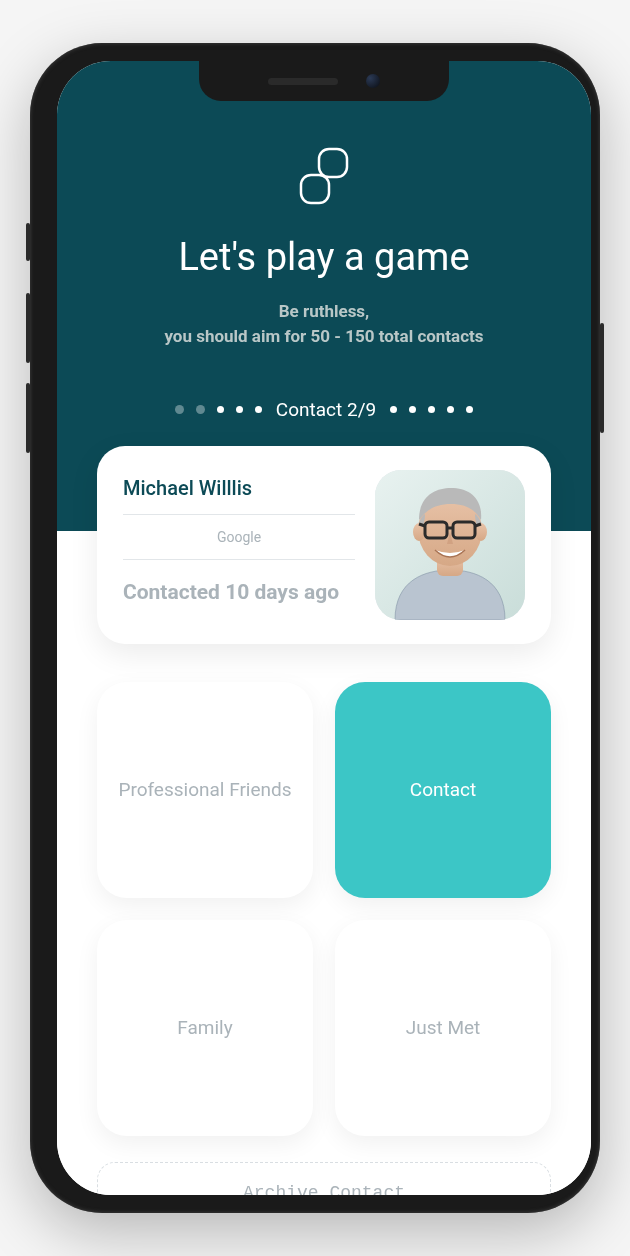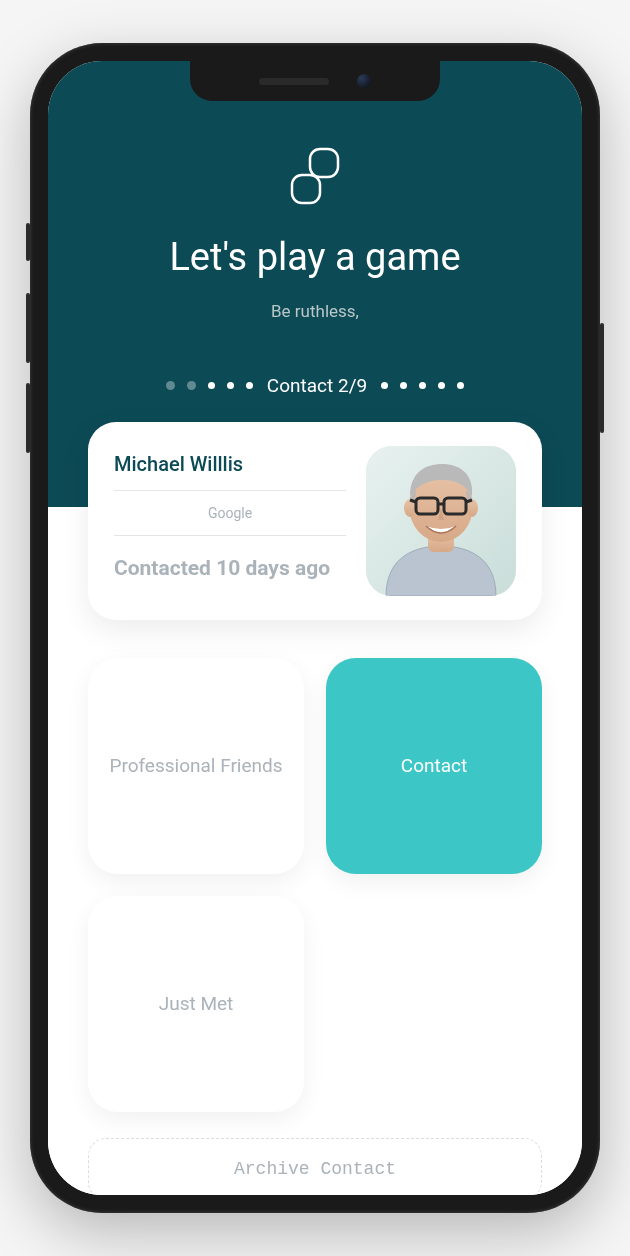--- a/index.html
+++ b/index.html
@@ -24,20 +24,21 @@
     box-shadow: 0 20px 60px rgba(0,0,0,0.25), inset 0 0 4px #444;
     position: relative;
   }
   .phone-inner {
     width: 100%;
     height: 100%;
     background: #4d7c0f;
     border-radius: 54px;
     overflow: hidden;
     position: relative;
+    margin-left: 9px;
   }
   .notch {
     position: absolute;
     top: 0;
     left: 50%;
     transform: translateX(-50%);
     width: 250px;
     height: 40px;
     background: #1a1a1a;
     border-bottom-left-radius: 22px;
@@ -92,21 +93,21 @@
   .title {
     font-size: 38px;
     font-weight: 400;
     margin-bottom: 20px;
     color: #fff;
   }
   .subtitle {
     font-size: 17px;
     line-height: 1.45;
     color: #b9c7c7;
-    font-weight: 400;
+    font-weight: 700;
   }
   .progress-row {
     display: flex;
     align-items: center;
     justify-content: center;
     gap: 14px;
     margin-top: 50px;
     color: #fff;
   }
   .dots { display: flex; gap: 12px; align-items: center; }
@@ -229,20 +230,21 @@
       <div class="header">
         <span class="logo">
           <svg width="70" height="70" viewBox="0 0 70 70" fill="none">
             <rect x="30" y="8" width="28" height="28" rx="10" stroke="#fff" stroke-width="2.5"></rect>
             <rect x="12" y="34" width="28" height="28" rx="10" stroke="#fff" stroke-width="2.5"></rect>
           </svg>
         </span>
         <h1 class="title">Let's play a game</h1>
         <p class="subtitle">
           <span>Be ruthless,</span><br>
+          <span>you should aim for 50 - 150 total contacts</span>
         </p>
 
         <div class="progress-row">
           <div class="dots">
             <span class="dot dim"></span>
             <span class="dot dim"></span>
             <span class="dot"></span>
             <span class="dot"></span>
             <span class="dot"></span>
           </div>
@@ -305,20 +307,21 @@
               <path d="M60 80 Q75 94 90 80" fill="none" stroke="#a97455" stroke-width="1.5"></path>
 
               <path d="M75 62 L72 74 L78 74 Z" fill="#c99878" opacity="0.6"></path>
             </svg>
           </div>
         </div>
 
         <div class="grid">
           <div class="tile">Professional Friends</div>
           <div class="tile active">Contact</div>
+          <div class="tile">Family</div>
           <div class="tile">Just Met</div>
         </div>
 
         <div class="archive">Archive Contact</div>
 
       </div>
     </div>
   </div>
 </div>
 

